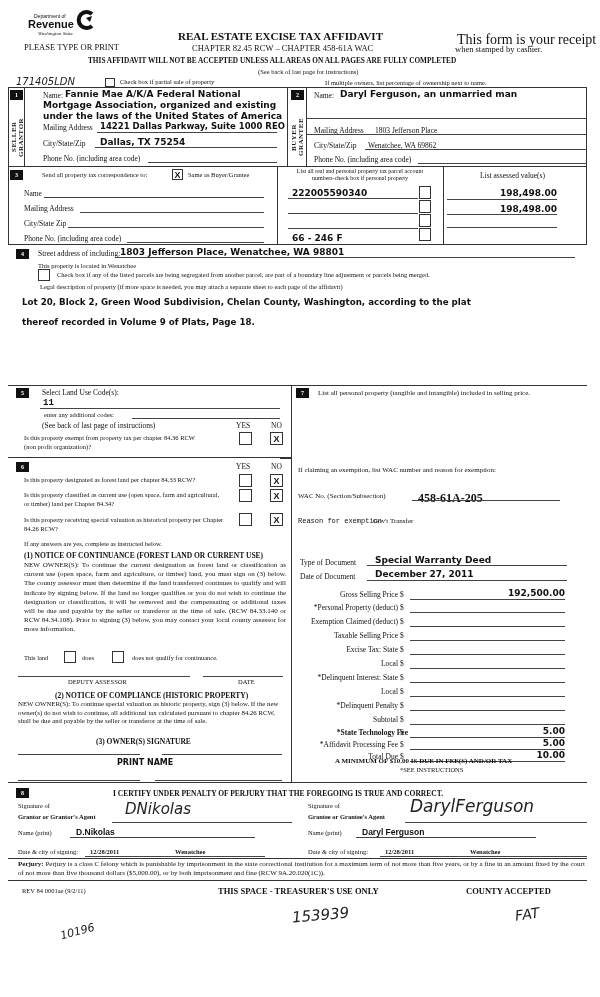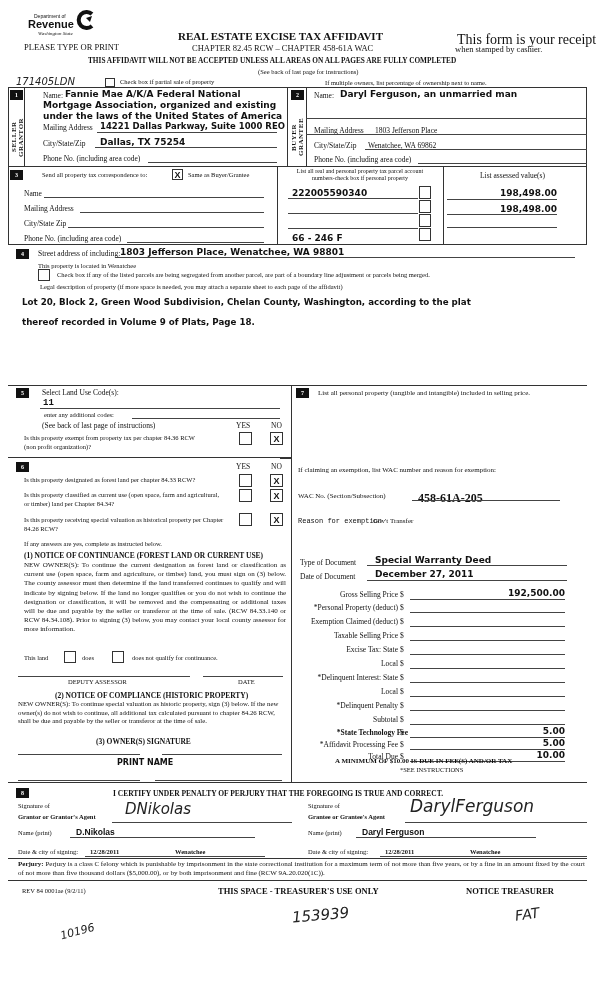--- a/index.html
+++ b/index.html
@@ -269,16 +269,16 @@
 <div class="line" style="left:380px;top:856px;width:207px;"></div>
 
 <div class="hline" style="left:8px;top:858px;width:579px;"></div>
 <div class="abs" style="left:18px;top:860px;width:570px;font-size:7px;line-height:9px;">
   <b>Perjury:</b>
   <span>Perjury is a class C felony which is punishable by imprisonment in the state correctional institution for a maximum term of not more than five years, or by a fine in an amount fixed by the court of not more than five thousand dollars ($5,000.00), or by both imprisonment and fine (RCW 9A.20.020(1C)).</span>
 </div>
 <div class="hline" style="left:8px;top:880px;width:579px;"></div>
 <div class="abs tiny" style="left:22px;top:887px;">REV 84 0001ae (9/2/11)</div>
 <div class="abs" style="left:218px;top:886px;font-size:8.5px;font-weight:bold;">THIS SPACE - TREASURER'S USE ONLY</div>
-<div class="abs" style="left:466px;top:886px;font-size:8.5px;font-weight:bold;">NOTICE TREASURER</div>
+<div class="abs" style="left:466px;top:886px;font-size:8.5px;font-weight:bold;">COUNTY ACCEPTED</div>
 <div class="abs hand" style="left:60px;top:925px;font-size:11px;transform:rotate(-15deg);">10196</div>
 <div class="abs hand" style="left:292px;top:906px;font-size:15px;transform:rotate(-5deg);">153939</div>
 <div class="abs hand" style="left:515px;top:906px;font-size:14px;transform:rotate(-8deg);">FAT</div>
 
 </body></html>

